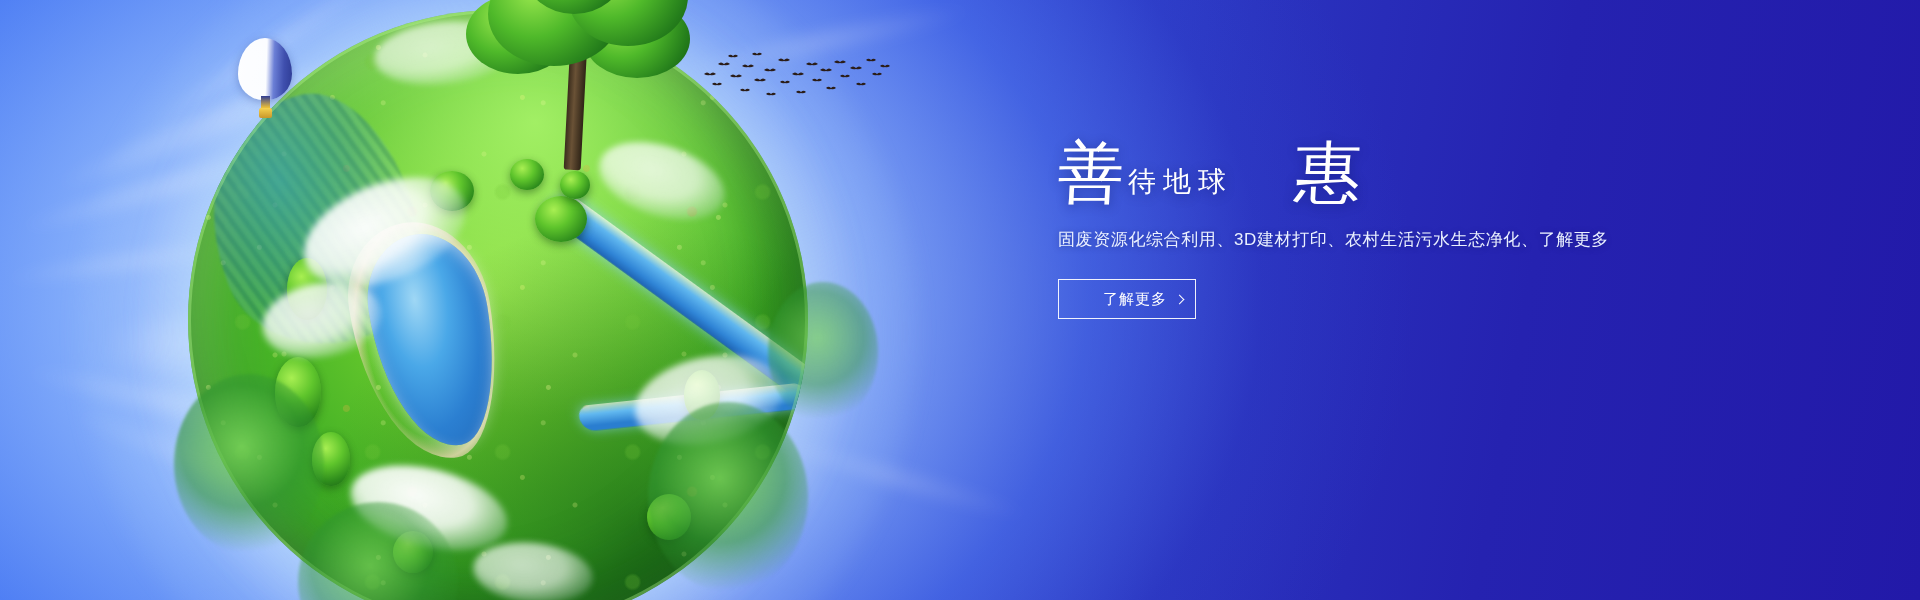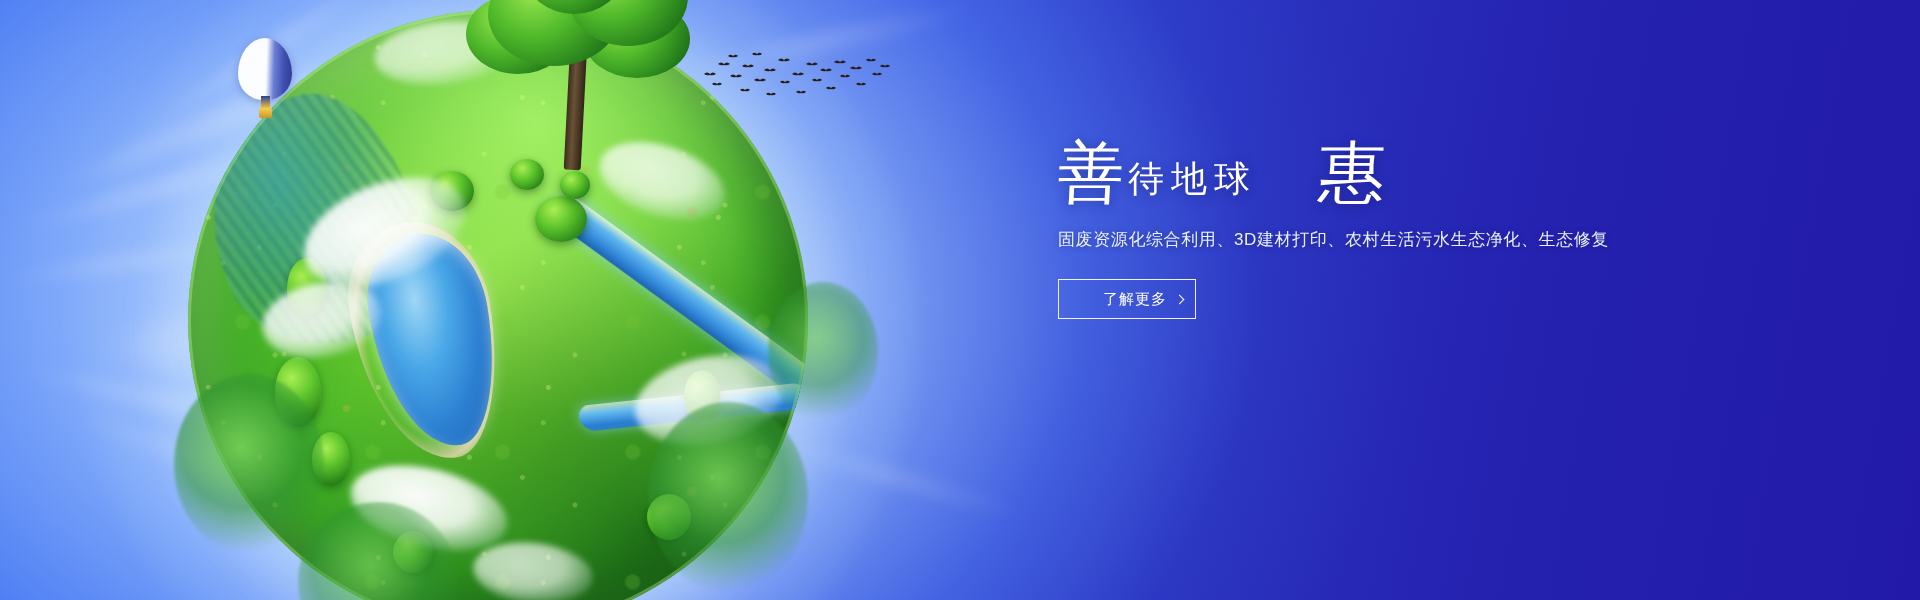--- a/index.html
+++ b/index.html
@@ -281,21 +281,21 @@
   .hl-big {
     font-family:"DejaVu Serif", serif;
     font-size:66px;
     line-height:1;
     font-weight:400;
     letter-spacing:0;
     transform:skewX(-3deg);
   }
   .hl-small {
     font-family:"DejaVu Serif", serif;
-    font-size:36px;
+    font-size:28px;
     line-height:1;
     font-weight:400;
     letter-spacing:7px;
     margin-left:4px;
     position:relative;
     top:-4px;
     margin-top:12px;
   }
   .hl-gap { display:inline-block; width:62px; }
 
@@ -452,21 +452,21 @@
   <div class="content">
 
     <div class="headline">
       <span class="hl-big">善</span>
       <span class="hl-small">待地球</span>
       <span class="hl-gap"></span>
       <span class="hl-big">惠</span>
     </div>
 
 
-    <div class="desc">固废资源化综合利用、3D建材打印、农村生活污水生态净化、生态修复</div>
+    <div class="desc">固废资源化综合利用、3D建材打印、农村生活污水生态净化、了解更多</div>
 
     <button class="cta">
       <span>了解更多</span>
       <span class="chev"></span>
     </button>
 
   </div>
 
 </div>
 

